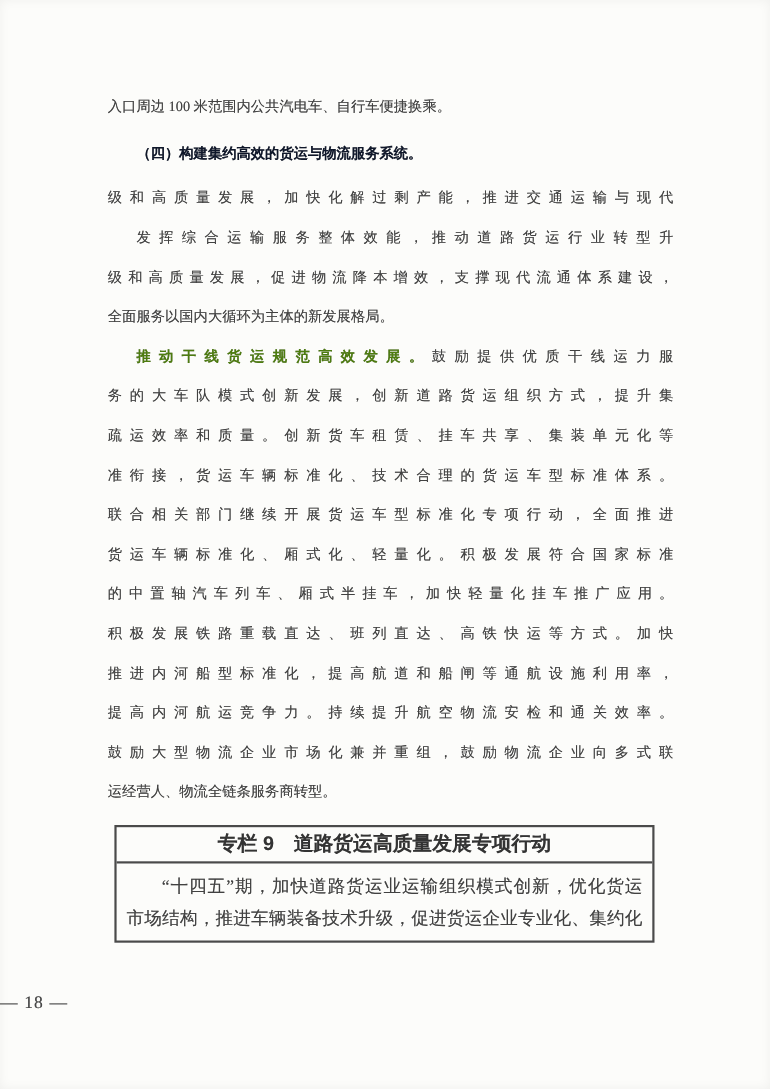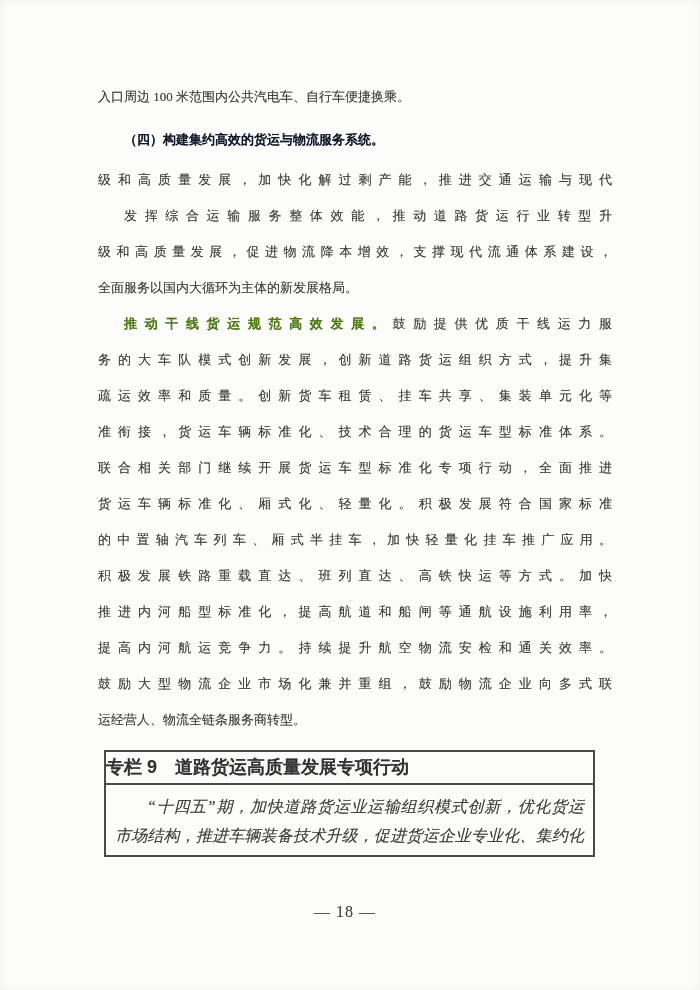--- a/index.html
+++ b/index.html
@@ -52,45 +52,43 @@
   .column-box {
     margin-top: 12px;
     margin-left: 6px;
     width: 487px;
     border: 2px solid #4a4a4a;
     background: #fcfcfa;
   }
   .box-title {
     height: 31px;
     line-height: 31px;
-    text-align: left;
+    text-align: center;
     font-weight: bold;
     font-size: 18px;
     color: #333333;
     border-bottom: 2px solid #4a4a4a;
     font-family: "Liberation Sans", "DejaVu Sans", sans-serif;
     text-shadow: 0 0 0.5px rgba(60,60,60,0.5);
   }
   .box-body {
     padding: 7px 9px 5px 9px;
   }
   .box-line {
     font-size: 16px;
     line-height: 29px;
     text-align: justify;
     text-align-last: justify;
     text-shadow: 0 0 0.5px rgba(70,70,70,0.5);
-    font-style: italic;
   }
   .page-number {
     position: absolute;
     left: 0;
     right: 10px;
     top: 903px;
-    text-align: center;
     font-size: 16px;
     color: #474747;
     letter-spacing: 1px;
     text-shadow: 0 0 0.5px rgba(70,70,70,0.5);
   }
 </style>
 </head>
 <body>
 
 <div class="page">

